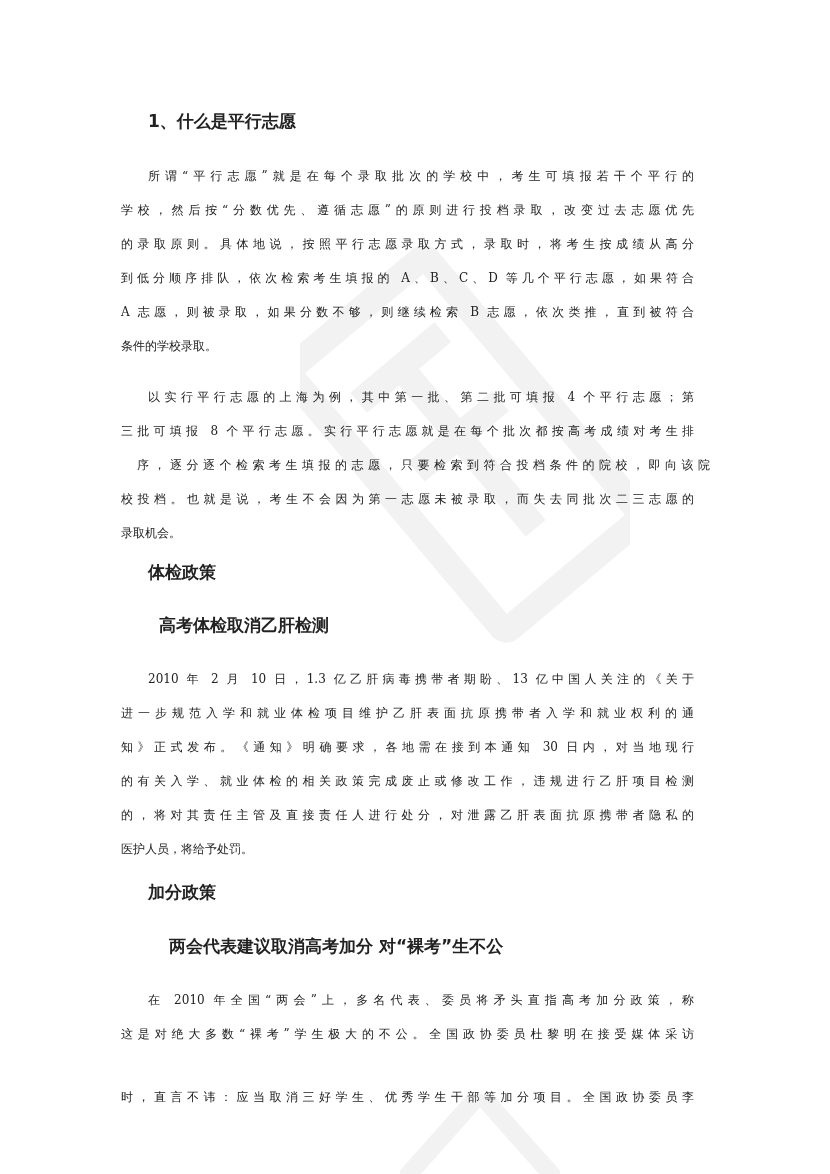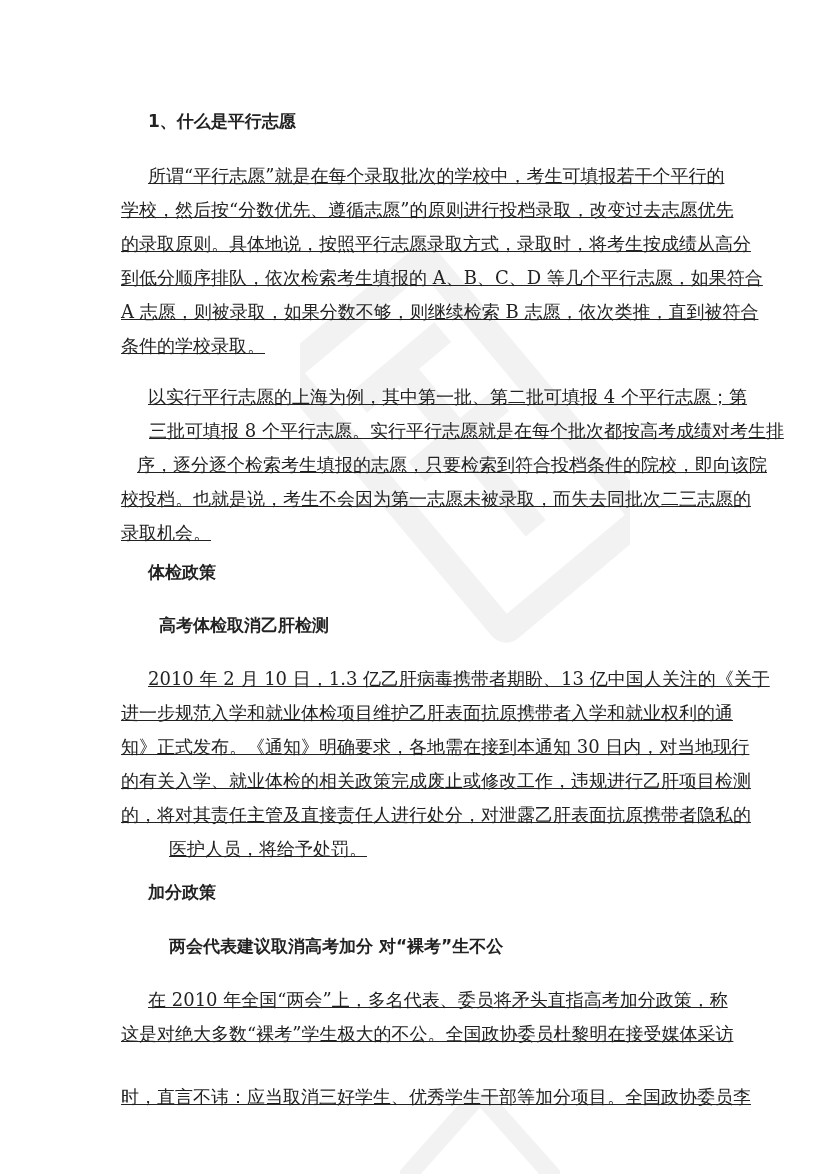--- a/index.html
+++ b/index.html
@@ -7,22 +7,22 @@
     width: 830px; height: 1174px; background: #ffffff; position: relative; overflow: hidden;
     font-family: "DejaVu Serif", "Liberation Serif", serif; color: #222;
   }
   .page { position: absolute; left: 0; top: 4px; width: 830px; height: 1174px; }
   .watermark {
     position: absolute; pointer-events: none; opacity: 0.07;
   }
   .content { position: absolute; left: 121px; top: 0; width: 575px; }
   .line {
     position: absolute; left: 0; width: 573px; height: 22px;
-    font-size: 18px; line-height: 22px; white-space: nowrap;
-    text-align: justify; text-align-last: justify; text-decoration: underline;
+    font-size: 12px; line-height: 22px; white-space: nowrap;
+    text-align: justify; text-align-last: justify;
   }
   .line.last { text-align-last: left; }
   .line.indent { left: 27px; width: 546px; }
   .heading {
     position: absolute; left: 27px; font-size: 17px; line-height: 22px;
     font-weight: bold; white-space: nowrap;
     font-family: "DejaVu Sans", "Liberation Sans", sans-serif;
   }
 </style>
 </head>
@@ -50,36 +50,36 @@
       <div class="line indent" style="top:161px;">所谓“平行志愿”就是在每个录取批次的学校中，考生可填报若干个平行的</div>
       <div class="line" style="top:195px;">学校，然后按“分数优先、遵循志愿”的原则进行投档录取，改变过去志愿优先</div>
       <div class="line" style="top:229px;">的录取原则。具体地说，按照平行志愿录取方式，录取时，将考生按成绩从高分</div>
       <div class="line" style="top:263px;">到低分顺序排队，依次检索考生填报的 A、B、C、D 等几个平行志愿，如果符合</div>
       <div class="line" style="top:297px;">A 志愿，则被录取，如果分数不够，则继续检索 B 志愿，依次类推，直到被符合</div>
       <div class="line last" style="top:331px;">条件的学校录取。</div>
     </div>
 
     <div>
       <div class="line indent" style="top:382px;">以实行平行志愿的上海为例，其中第一批、第二批可填报 4 个平行志愿；第</div>
-      <div class="line" style="top:416px;margin-left:28px;">三批可填报 8 个平行志愿。实行平行志愿就是在每个批次都按高考成绩对考生排</div>
+      <div class="line" style="top:416px;">三批可填报 8 个平行志愿。实行平行志愿就是在每个批次都按高考成绩对考生排</div>
       <div class="line" style="top:450px;margin-left:16px;">序，逐分逐个检索考生填报的志愿，只要检索到符合投档条件的院校，即向该院</div>
       <div class="line" style="top:484px;">校投档。也就是说，考生不会因为第一志愿未被录取，而失去同批次二三志愿的</div>
       <div class="line last" style="top:518px;">录取机会。</div>
     </div>
 
     <div class="heading" style="top:557px;">体检政策</div>
     <div class="heading" style="top:610px;margin-left:11px;">高考体检取消乙肝检测</div>
 
     <div>
       <div class="line indent" style="top:664px;">2010 年 2 月 10 日，1.3 亿乙肝病毒携带者期盼、13 亿中国人关注的《关于</div>
       <div class="line" style="top:698px;">进一步规范入学和就业体检项目维护乙肝表面抗原携带者入学和就业权利的通</div>
       <div class="line" style="top:732px;">知》正式发布。《通知》明确要求，各地需在接到本通知 30 日内，对当地现行</div>
       <div class="line" style="top:766px;">的有关入学、就业体检的相关政策完成废止或修改工作，违规进行乙肝项目检测</div>
       <div class="line" style="top:800px;">的，将对其责任主管及直接责任人进行处分，对泄露乙肝表面抗原携带者隐私的</div>
-      <div class="line last" style="top:834px;margin-left:48px;">医护人员，将给予处罚。</div>
+      <div class="line last" style="top:834px;">医护人员，将给予处罚。</div>
     </div>
 
     <div class="heading" style="top:877px;text-align:right;">加分政策</div>
     <div class="heading" style="top:931px;margin-left:21px;">两会代表建议取消高考加分 对“裸考”生不公</div>
 
     <div>
       <div class="line indent" style="top:985px;">在 2010 年全国“两会”上，多名代表、委员将矛头直指高考加分政策，称</div>
       <div class="line" style="top:1019px;">这是对绝大多数“裸考”学生极大的不公。全国政协委员杜黎明在接受媒体采访</div>
       <div class="line" style="top:1053px;margin-top:29px;">时，直言不讳：应当取消三好学生、优秀学生干部等加分项目。全国政协委员李</div>
     </div>

